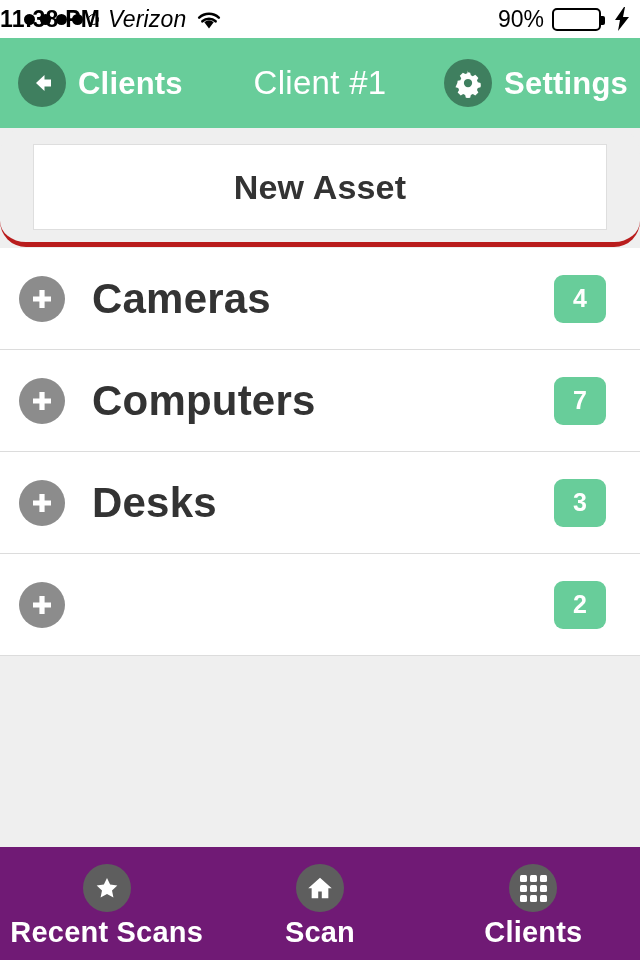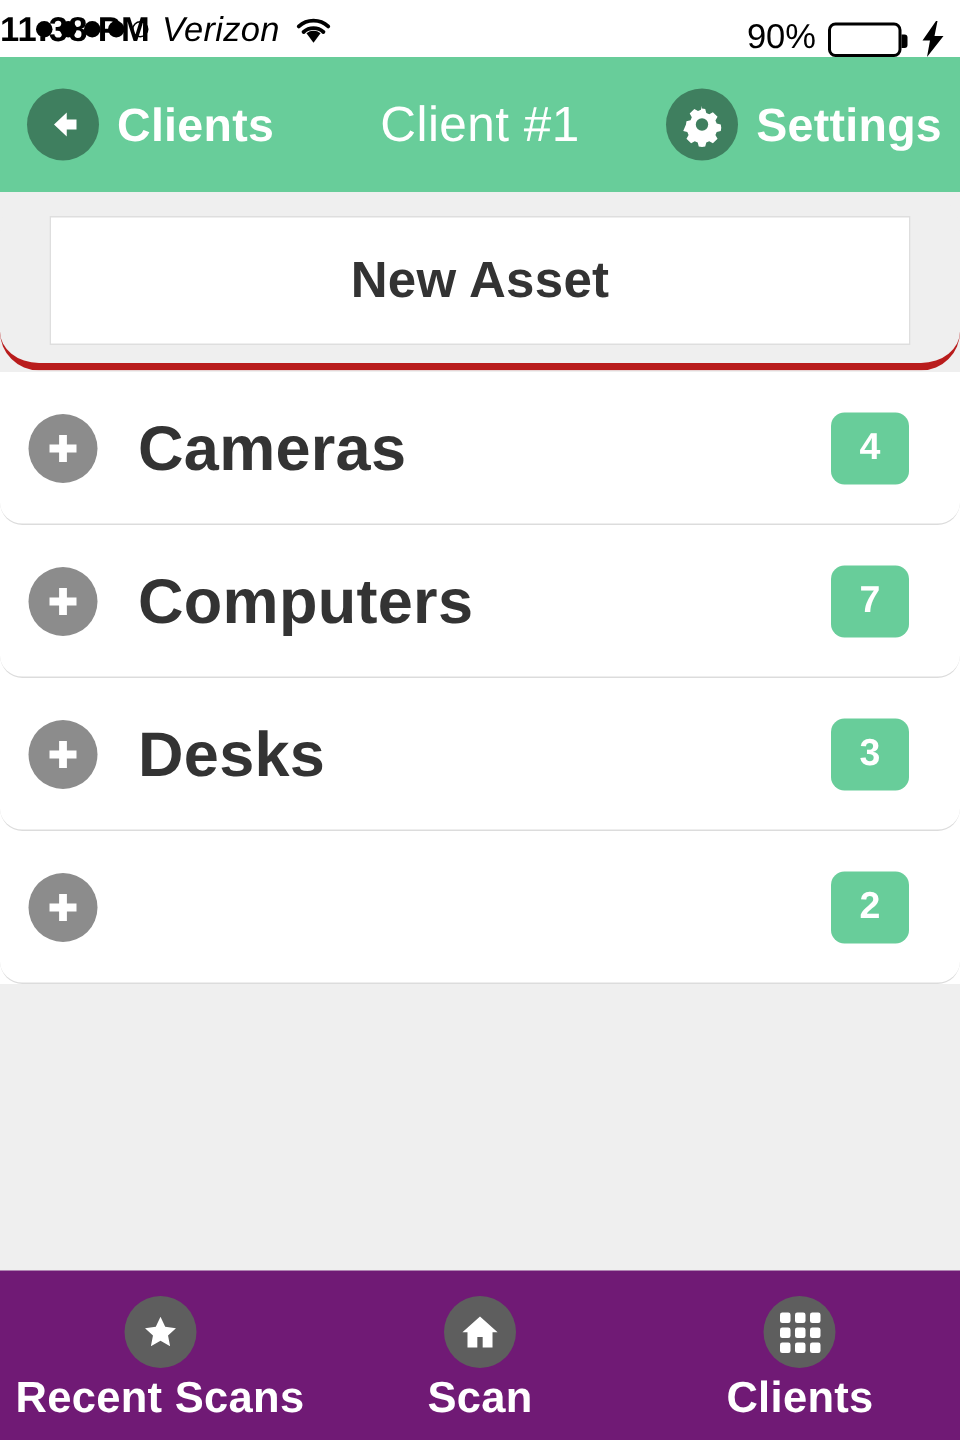--- a/index.html
+++ b/index.html
@@ -41,21 +41,21 @@
     color: #000000;
   }
   .wifi { width: 26px; height: 19px; position: relative; }
   .sb-center {
     position: absolute; left: 0; width: 640px; top: 0; height: 38px;
     display: flex; align-items: center; justify-content: flex-start;
   }
   .clock { font-size: 23px; font-weight: bold; letter-spacing: 0.2px; }
   .sb-right {
     position: absolute; right: 10px; top: 0; height: 38px;
-    display: flex; align-items: flex-end; gap: 8px;
+    display: flex; align-items: center; gap: 8px;
   }
   .battpct { font-size: 23px; }
   .battery {
     position: relative;
     width: 49px; height: 23px;
     border: 2px solid #000000;
     border-radius: 5px;
     padding: 2px;
   }
   .battery .fill {
@@ -128,21 +128,20 @@
     width: 640px;
     background: #ffffff;
   }
   .row {
     position: relative;
     width: 640px; height: 102px;
     background: #ffffff;
     border-bottom: 1px solid #dcdcdc;
     display: flex; align-items: center;
     cursor: pointer;
-    border-radius: 15px;
   }
   .plus-circle {
     position: absolute; left: 19px;
     width: 46px; height: 46px; border-radius: 50%;
     background: #8c8c8c;
     display: flex; align-items: center; justify-content: center;
   }
   .row-label {
     position: absolute; left: 92px;
     font-size: 42px; font-weight: bold; color: #333333;

